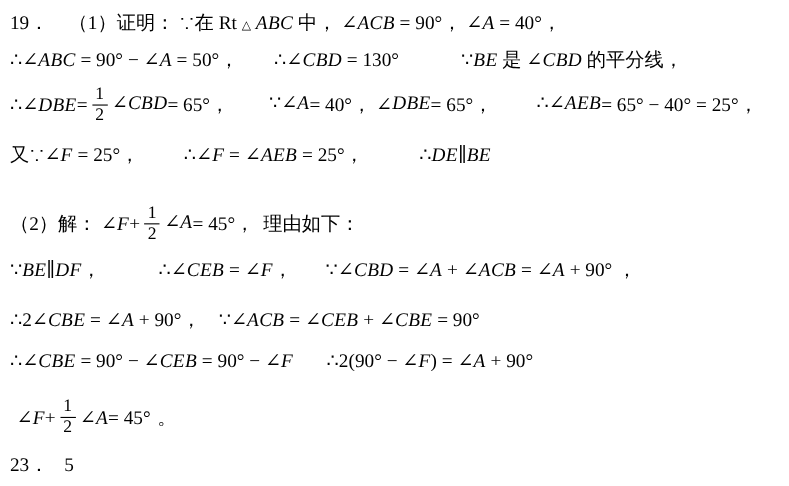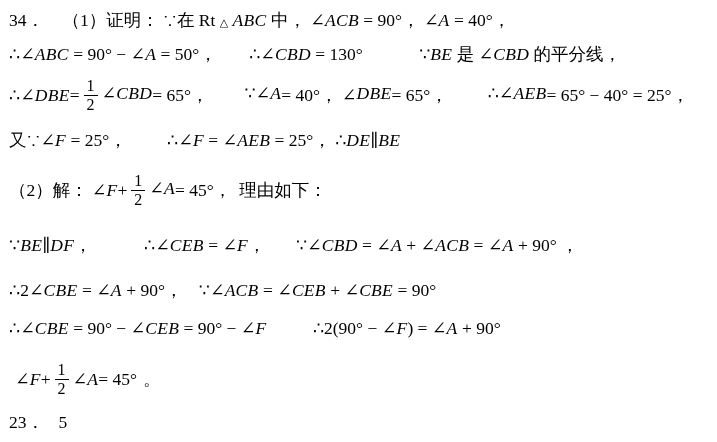--- a/index.html
+++ b/index.html
@@ -22,32 +22,32 @@
     display: inline-flex; flex-direction: column; align-items: center;
     font-size: 16px; line-height: 1.12; margin: 0 4px;
   }
   .frac .fnum { padding: 0 3px; border-bottom: 1.2px solid #000; }
   .frac .fden { padding: 0 3px; }
   
   #l1  { top: 8px;  }
   #l2  { top: 42px; }
   #l3  { top: 70px;  height: 50px; }
   #l4  { top: 128px; }
-  #l5  { top: 164px; height: 52px; text-align: right; }
+  #l5  { top: 177px; height: 52px; text-align: right; }
   #l6  { top: 233px; }
   #l7  { top: 278px; }
   #l8  { top: 318px; }
   #l9  { top: 353px; height: 52px; }
   #l10 { top: 410px; }
 </style>
 </head>
 <body>
 
 <div class="line" id="l1">
-  <span class="seg">34．</span>
+  <span class="seg">19．</span>
   <span class="seg" style="margin-left:14px">（1）证明：</span>
   <span class="seg">∵在</span>
   <span class="seg">Rt</span>
   <span class="seg tri">△</span>
   <span class="seg"><i>ABC</i></span>
   <span class="seg"> 中，</span>
   <span class="seg">∠<i>ACB</i> = 90°， ∠<i>A</i> = 40°，</span>
 </div>
 
 <div class="line" id="l2">
@@ -63,21 +63,21 @@
     <span class="fden">2</span>
   </span>
   <span class="seg">∠<i>CBD</i> = 65°，</span>
   <span class="seg" style="margin-left:36px">∵∠<i>A</i> = 40°， ∠<i>DBE</i> = 65°，</span>
   <span class="seg" style="margin-left:40px">∴∠<i>AEB</i> = 65° − 40° = 25°，</span>
 </div>
 
 <div class="line" id="l4">
   <span class="seg">又∵∠<i>F</i> = 25°，</span>
   <span class="seg" style="margin-left:36px">∴∠<i>F</i> = ∠<i>AEB</i> = 25°，</span>
-  <span class="seg" style="">∴<i>DE</i>∥<i>BE</i></span>
+  <span class="seg" style="margin-left:46px">∴<i>DE</i>∥<i>BE</i></span>
 </div>
 
 <div class="line fline" id="l5">
   <span class="seg">（2）解：</span>
   <span class="seg" style="margin-left:4px">∠<i>F</i> +</span>
   <span class="frac">
     <span class="fnum">1</span>
     <span class="fden">2</span>
   </span>
   <span class="seg">∠<i>A</i> = 45°，</span>
@@ -90,21 +90,21 @@
   <span class="seg" style="margin-left:26px">∵∠<i>CBD</i> = ∠<i>A</i> + ∠<i>ACB</i> = ∠<i>A</i> + 90° ，</span>
 </div>
 
 <div class="line" id="l7">
   <span class="seg">∴2∠<i>CBE</i> = ∠<i>A</i> + 90°，</span>
   <span class="seg" style="margin-left:12px">∵∠<i>ACB</i> = ∠<i>CEB</i> + ∠<i>CBE</i> = 90°</span>
 </div>
 
 <div class="line" id="l8">
   <span class="seg">∴∠<i>CBE</i> = 90° − ∠<i>CEB</i> = 90° − ∠<i>F</i></span>
-  <span class="seg" style="margin-left:42px">∴2(90° − ∠<i>F</i>) = ∠<i>A</i> + 90°</span>
+  <span class="seg" style="margin-left:26px">∴2(90° − ∠<i>F</i>) = ∠<i>A</i> + 90°</span>
 </div>
 
 <div class="line fline" id="l9">
   <span class="seg" style="margin-left:6px">∠<i>F</i> +</span>
   <span class="frac">
     <span class="fnum">1</span>
     <span class="fden">2</span>
   </span>
   <span class="seg">∠<i>A</i> = 45°</span>
   <span class="seg" style="margin-left:6px">。</span>

